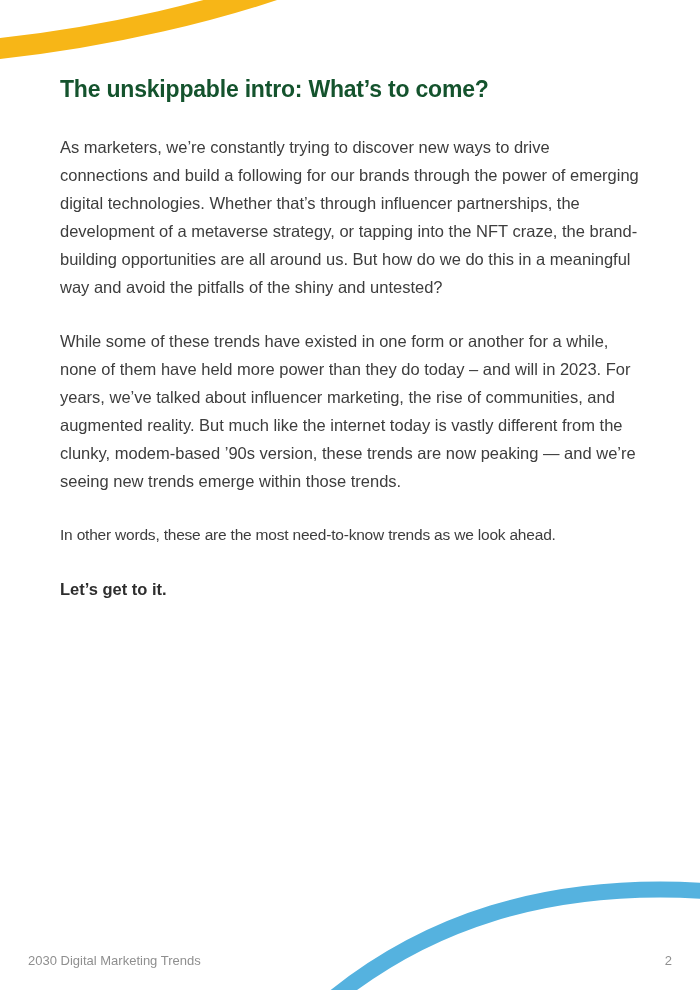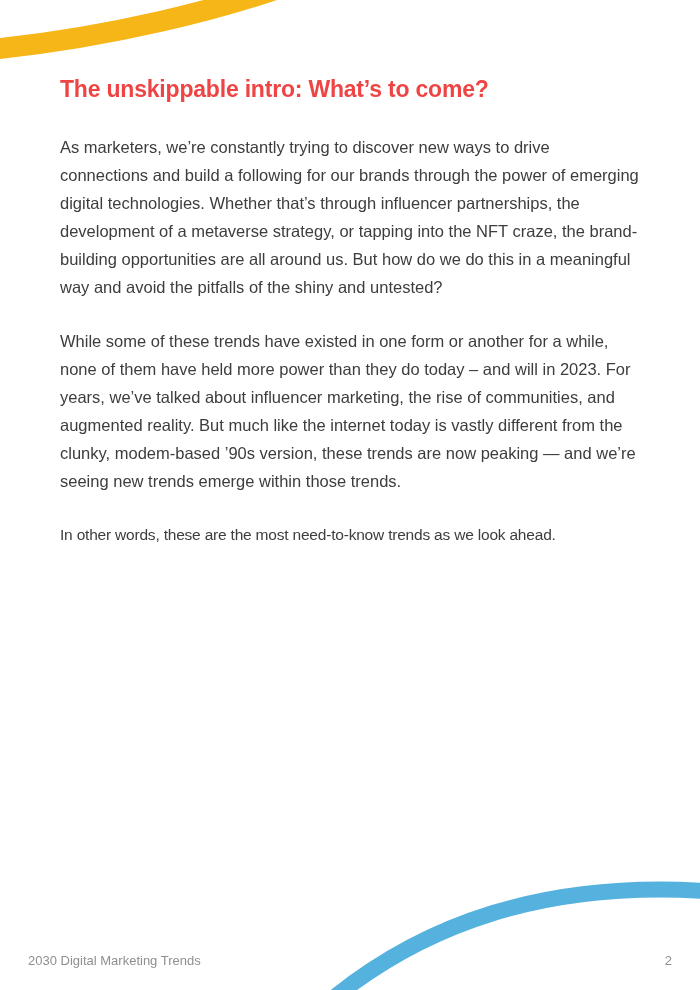--- a/index.html
+++ b/index.html
@@ -12,21 +12,21 @@
     position: relative;
     overflow: hidden;
   }
   .swoosh { position: absolute; display: block; pointer-events: none; }
   .swoosh-top { top: 0; left: 0; }
   .swoosh-bottom { bottom: 0; left: 0; }
   .content { position: absolute; top: 76px; left: 60px; width: 582px; }
   .page-title {
     font-size: 23px;
     font-weight: bold;
-    color: #ef4444;
+    color: #14532d;
     letter-spacing: -0.2px;
     margin: 0 0 30px 0;
   }
   .para {
     font-size: 16.5px;
     line-height: 28px;
     color: #3d3d3d;
     margin: 0 0 26px 0;
   }
   .para.condensed {
@@ -58,20 +58,21 @@
 
 <svg class="swoosh swoosh-top" width="700" height="90" viewBox="0 0 700 90" aria-hidden="true">
   <path d="M -15 50 C 90 40, 230 12, 340 -35" fill="none" stroke-width="21" stroke-linecap="round" stroke="#F7B617"></path>
 </svg>
 
 <main class="content">
   <h1 class="page-title">The unskippable intro: What’s to come?</h1>
   <p class="para">As marketers, we’re constantly trying to discover new ways to drive connections and build a following for our brands through the power of emerging digital technologies. Whether that’s through influencer partnerships, the development of a metaverse strategy, or tapping into the NFT craze, the brand-building opportunities are all around us. But how do we do this in a meaningful way and avoid the pitfalls of the shiny and untested?</p>
   <p class="para">While some of these trends have existed in one form or another for a while, none of them have held more power than they do today – and will in 2023. For years, we’ve talked about influencer marketing, the rise of communities, and augmented reality. But much like the internet today is vastly different from the clunky, modem-based ’90s version, these trends are now peaking — and we’re seeing new trends emerge within those trends.</p>
   <p class="para condensed">In other words, these are the most need-to-know trends as we look ahead.</p>
+  <p class="closing">Let’s get to it.</p>
 </main>
 
 <svg class="swoosh swoosh-bottom" width="700" height="120" viewBox="0 0 700 120" aria-hidden="true">
   <path d="M 325 135 C 420 55, 545 8, 720 22" fill="none" stroke-width="16" stroke-linecap="round" stroke="#55B2DF"></path>
 </svg>
 
 <footer class="footer">
   <span>2030 Digital Marketing Trends</span>
   <span>2</span>
 </footer>

